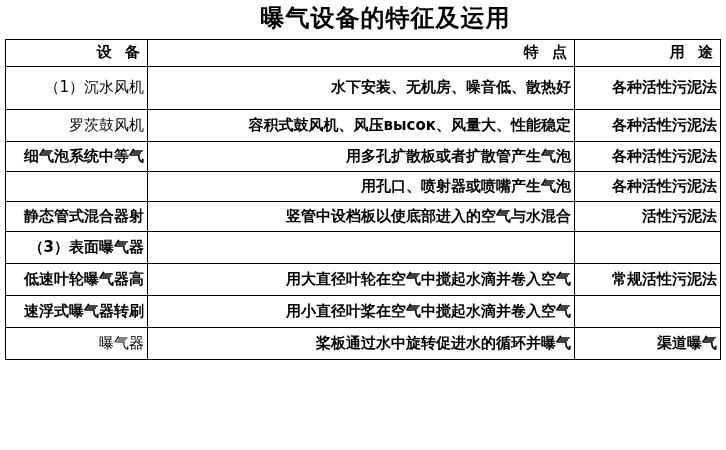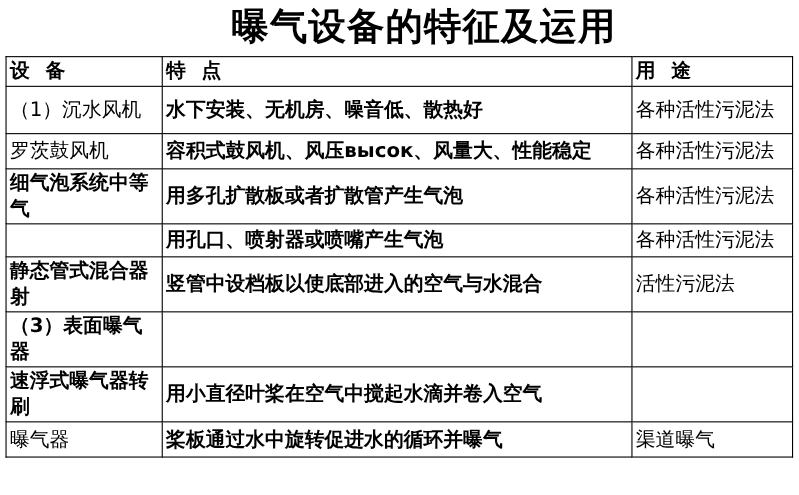--- a/index.html
+++ b/index.html
@@ -15,62 +15,62 @@
     overflow: hidden;
   }
   .page {
     position: relative;
     width: 726px;
     height: 450px;
     box-sizing: border-box;
   }
   .doc-title {
     text-align: center;
-    font-size: 34px;
+    font-size: 24px;
     font-weight: bold;
     letter-spacing: 1px;
     padding-top: 4px;
     padding-bottom: 6px;
     line-height: 1.2;
     color: #000;
     margin-left: 45px;
   }
   table.main-table {
     border-collapse: collapse;
     width: 694px;
     margin: 0 auto;
     table-layout: fixed;
   }
   table.main-table td {
     border: 1px solid #000000;
     padding: 2px 3px;
-    text-align: left;
+    text-align: right;
     vertical-align: middle;
-    font-size: 18px;
+    font-size: 15px;
     line-height: 1.25;
     color: #000;
   }
   td.col-equip { width: 135px; }
   td.col-feature { width: 420px; }
   td.col-use { width: 139px; }
 
   .hdr td {
     font-weight: bold;
     font-size: 15px;
     letter-spacing: 4px;
     height: 22px;
   }
   .r-tall td { height: 38px; }
   .r-mid td { height: 27px; }
   .r-small td { height: 25px; }
   .equip-txt { font-size: 15px; font-weight: normal; }
   .equip-sm { font-size: 13.5px; font-weight: bold; }
   .feat-big { font-size: 15.5px; font-weight: bold; }
   .feat-sm { font-size: 13px; font-weight: bold; }
-  .use-txt { font-size: 13px; font-weight: normal; }
+  .use-txt { font-size: 13px; font-weight: bold; }
   .empty-cell { }
 </style>
 </head>
 <body>
 
 <div class="page">
 
   <div class="doc-title">曝气设备的特征及运用</div>
 
   <table class="main-table">
@@ -113,20 +113,25 @@
         <td class="col-use use-txt">活性污泥法</td>
       </tr>
 
 
       <tr class="r-mid">
         <td class="col-equip equip-sm">（3）表面曝气器</td>
         <td class="col-feature feat-sm empty-cell"></td>
         <td class="col-use use-txt empty-cell"></td>
       </tr>
 
+      <tr class="r-mid">
+        <td class="col-equip equip-sm">低速叶轮曝气器高</td>
+        <td class="col-feature feat-sm">用大直径叶轮在空气中搅起水滴并卷入空气</td>
+        <td class="col-use use-txt">常规活性污泥法</td>
+      </tr>
 
       <tr class="r-mid">
         <td class="col-equip equip-sm">速浮式曝气器转刷</td>
         <td class="col-feature feat-sm">用小直径叶桨在空气中搅起水滴并卷入空气</td>
         <td class="col-use use-txt empty-cell"></td>
       </tr>
 
       <tr class="r-mid">
         <td class="col-equip equip-txt">曝气器</td>
         <td class="col-feature feat-sm">桨板通过水中旋转促进水的循环并曝气</td>

